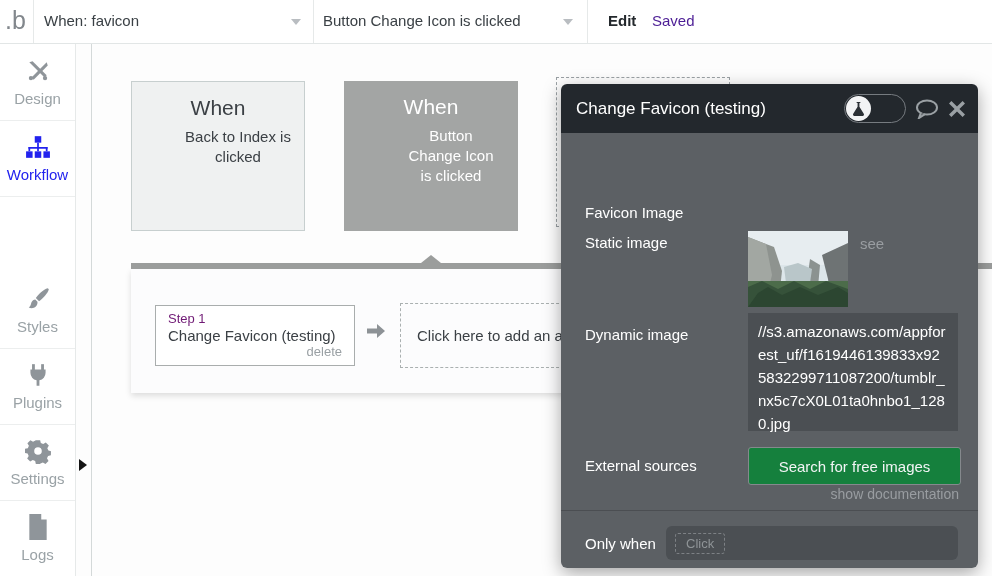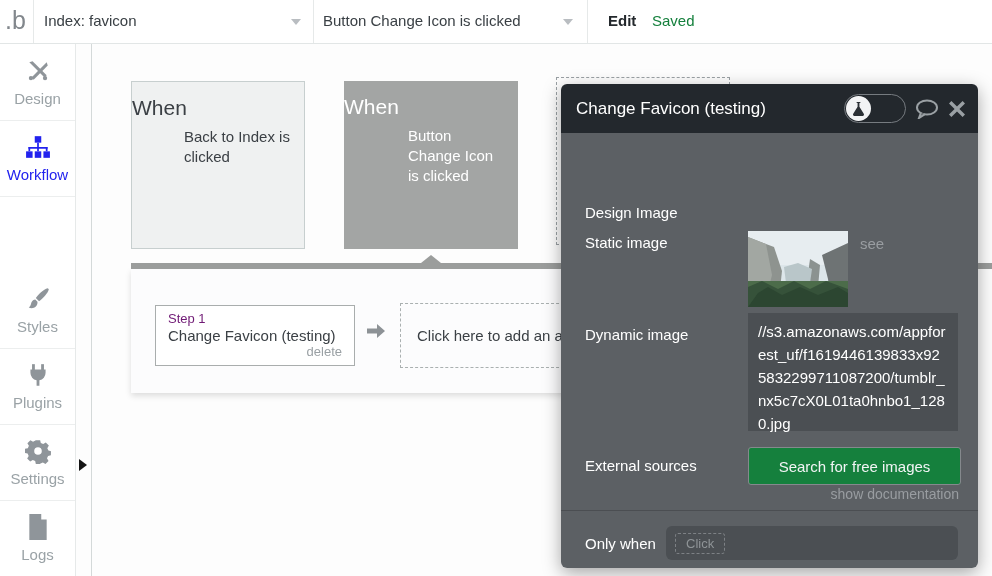--- a/index.html
+++ b/index.html
@@ -8,40 +8,40 @@
 
   
   .topbar{position:absolute;left:0;top:0;width:992px;height:43px;background:#fff;
           border-bottom:1px solid #e2e6e6;z-index:30;}
   .logo{position:absolute;left:5px;top:6px;font-size:25px;color:#82878c;}
   .tb-sep{position:absolute;top:0;width:1px;height:43px;background:#e6e9e9;}
   .tb-text{position:absolute;top:12px;font-size:15px;color:#3a4045;white-space:nowrap;}
   .caret{position:absolute;top:19px;width:0;height:0;border-left:5px solid transparent;
          border-right:5px solid transparent;border-top:6px solid #b9bdc1;}
   .tb-edit{position:absolute;top:12px;font-size:15px;color:#23282c;font-weight:bold;}
-  .tb-saved{position:absolute;top:12px;font-size:15px;color:#15803d;}
+  .tb-saved{position:absolute;top:12px;font-size:15px;color:#4c1d95;}
 
   
   .sidebar{position:absolute;left:0;top:43px;width:75px;height:533px;background:#fff;
            border-right:1px solid #e6e9e9;z-index:25;}
   .side-item{position:absolute;left:0;width:75px;height:76px;border-bottom:1px solid #eceeee;
              display:flex;flex-direction:column;align-items:center;justify-content:center;
              gap:6px;color:#8f959a;cursor:pointer;}
   .side-item .lbl{font-size:15px;color:#9aa2a6;}
   .side-item.active{color:#2222ee;}
   .side-item.active .lbl{color:#2222ee;}
   .side-item svg{display:block;}
   .expander{position:absolute;left:79px;top:459px;width:0;height:0;z-index:26;
             border-left:8px solid #141414;border-top:6px solid transparent;
             border-bottom:6px solid transparent;cursor:pointer;}
 
   
   .canvas{position:absolute;left:91px;top:43px;width:901px;height:533px;background:#fdfdfd;
           border-left:1px solid #d4d9d9;}
-  .event-box{position:absolute;width:174px;height:168px;box-sizing:border-box;text-align:left;cursor:pointer;}
+  .event-box{position:absolute;width:174px;height:150px;box-sizing:border-box;text-align:center;cursor:pointer;}
   .ev1{left:131px;top:81px;background:#eff1f1;border:1px solid #c7cfcf;color:#3b4045;}
   .ev2{left:344px;top:81px;background:#a3a5a4;color:#ffffff;}
   .ev3{left:556px;top:77px;border:1px dashed #9aa0a4;background:transparent;z-index:2;}
   .ev-title{font-size:21px;margin-top:14px;}
   .ev-sub{font-size:15px;margin-top:7px;padding:0 12px;line-height:20px;margin-left:40px;}
 
   .timeline-bar{position:absolute;left:131px;top:263px;width:861px;height:6px;background:#9b9d9c;z-index:3;}
   .timeline-tri{position:absolute;left:421px;top:255px;width:0;height:0;z-index:3;
                 border-left:10px solid transparent;border-right:10px solid transparent;
                 border-bottom:8px solid #9b9d9c;}
@@ -85,21 +85,21 @@
            border-radius:3px;color:#8f9497;font-size:13px;display:flex;align-items:center;}
 </style>
 </head>
 <body>
 
 <div class="app">
 
   <header class="topbar">
     <div class="logo">.b</div>
     <div class="tb-sep" style="left:33px"></div>
-    <div class="tb-text" style="left:44px">Index: favicon</div>
+    <div class="tb-text" style="left:44px">When: favicon</div>
     <div class="caret" style="left:291px"></div>
     <div class="tb-sep" style="left:313px"></div>
     <div class="tb-text" style="left:323px">Button Change Icon is clicked</div>
     <div class="caret" style="left:563px"></div>
     <div class="tb-sep" style="left:587px"></div>
     <div class="tb-edit" style="left:608px">Edit</div>
     <div class="tb-saved" style="left:652px">Saved</div>
   </header>
 
   <nav class="sidebar">
@@ -211,21 +211,21 @@
             <path d="M6 13.5 L4 19 L10 15.2" fill="#5c6064" stroke="#9aa0a4" stroke-width="2"></path>
           </svg>
       </div>
       <div class="icon-btn" style="margin-right:13px">
         <svg width="16" height="16" viewBox="0 0 16 16" fill="#9aa0a4">
             <path d="M2.4 0 8 5.6 13.6 0 16 2.4 10.4 8 16 13.6 13.6 16 8 10.4 2.4 16 0 13.6 5.6 8 0 2.4z"></path>
           </svg>
       </div>
     </div>
     <div class="modal-body">
-      <div class="m-label" style="left:24px;top:71px">Design Image</div>
+      <div class="m-label" style="left:24px;top:71px">Favicon Image</div>
       <div class="m-label" style="left:24px;top:101px">Static image</div>
 
       <div class="thumb">
         <svg width="100" height="76" viewBox="0 0 100 76">
           <rect width="100" height="76" fill="#dde6ea"></rect>
           <rect y="0" width="100" height="34" fill="#e7edf0"></rect>
           <polygon points="0,6 26,16 34,40 30,76 0,76" fill="#8e938f"></polygon>
           <polygon points="0,6 18,13 24,44 16,76 0,76" fill="#a2a7a2"></polygon>
           <polygon points="100,12 74,24 80,48 84,76 100,76" fill="#6e7374"></polygon>
           <polygon points="62,28 72,34 70,56 58,58" fill="#8b9290"></polygon>

